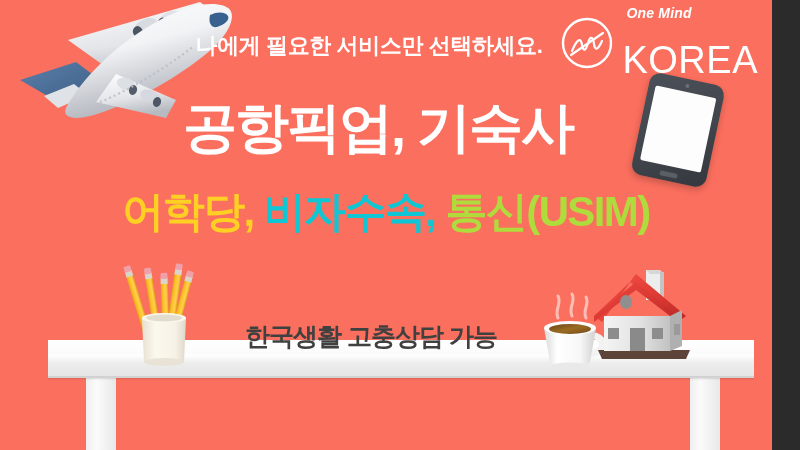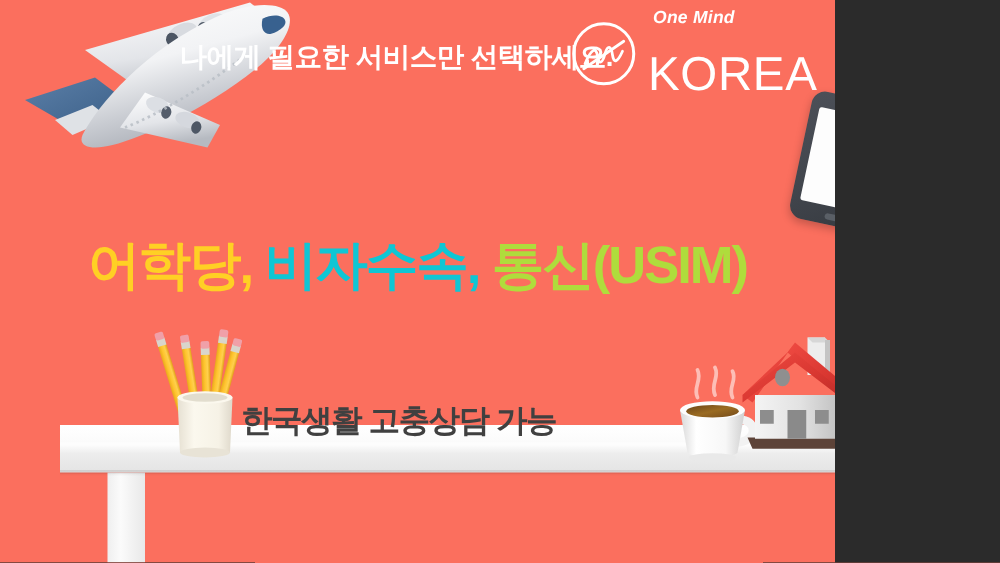--- a/index.html
+++ b/index.html
@@ -3,21 +3,21 @@
 <meta charset="utf-8">
 <title>One Mind KOREA Banner</title>
 <style>
   html, body {
     margin: 0;
     padding: 0;
     background: #2b2b2b;
   }
   #banner {
     position: relative;
-    width: 668px;
+    width: 772px;
     height: 450px;
     overflow: hidden;
     background: #fb6f5e;
     font-family: "Liberation Sans", "DejaVu Sans", sans-serif;
     -webkit-font-smoothing: antialiased;
   }
 
   
   .desk {
     position: absolute;
@@ -416,18 +416,19 @@
       <path d="M12 40 L44 18" fill="none" stroke="#ffffff" stroke-width="2.2" stroke-linecap="round"></path>
     </svg>
     <div class="logo-text">
       <span class="logo-sub">One Mind</span>
       <span class="logo-main">KOREA</span>
     </div>
   </div>
 
   <div class="tagline">나에게 필요한 서비스만 선택하세요.</div>
 
+  <div class="headline1">공항픽업, 기숙사</div>
 
   <div class="headline2" id="headline2"><span class="seg" style="color: rgb(255, 208, 36);">어학당</span><span class="seg" style="color: rgb(255, 208, 36);">, </span><span class="seg" style="color: rgb(15, 198, 212);">비자수속</span><span class="seg" style="color: rgb(15, 198, 212);">, </span><span class="seg" style="color: rgb(175, 220, 60);">통신(USIM)</span></div>
 
   <div class="caption">한국생활 고충상담 가능</div>
 
 </div>
 
 </body></html>

